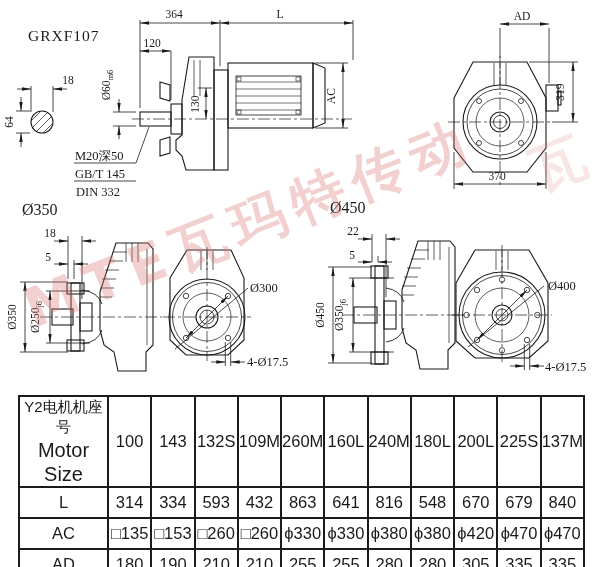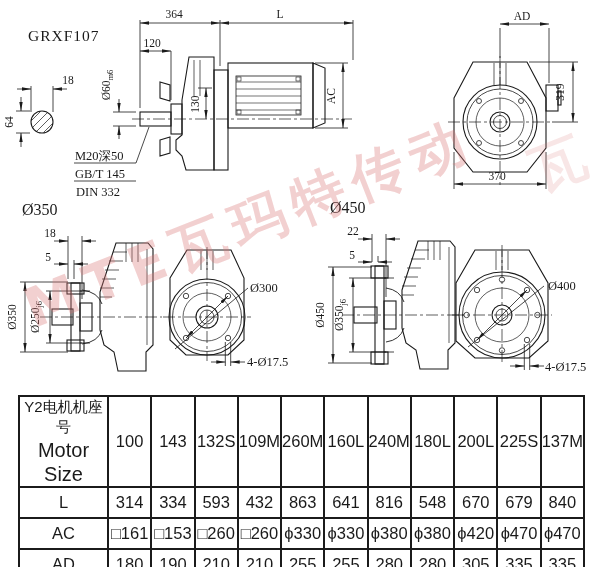--- a/index.html
+++ b/index.html
@@ -346,21 +346,21 @@
         <td>863</td>
         <td>641</td>
         <td>816</td>
         <td>548</td>
         <td>670</td>
         <td>679</td>
         <td>840</td>
       </tr>
       <tr class="datarow">
         <th>AC</th>
-        <td>□161</td>
+        <td>□135</td>
         <td>□153</td>
         <td>□260</td>
         <td>□260</td>
         <td>ϕ330</td>
         <td>ϕ330</td>
         <td>ϕ380</td>
         <td>ϕ380</td>
         <td>ϕ420</td>
         <td>ϕ470</td>
         <td>ϕ470</td>

